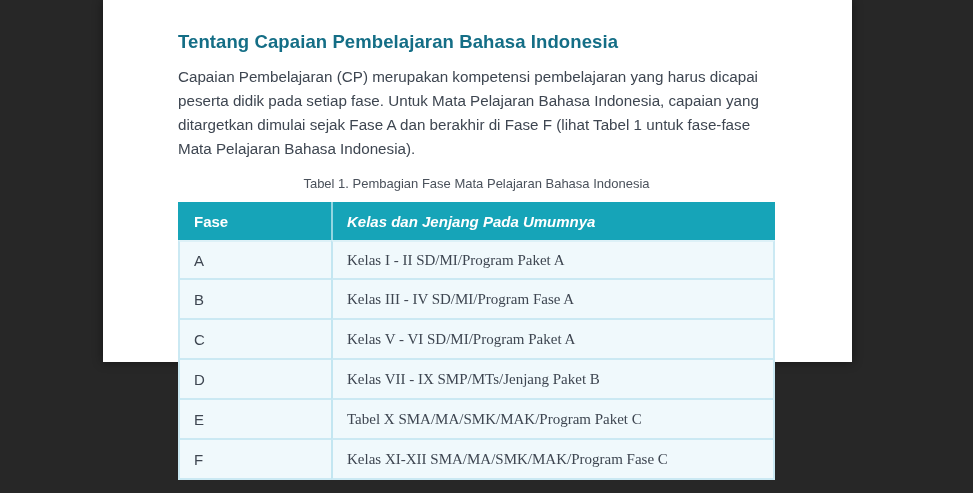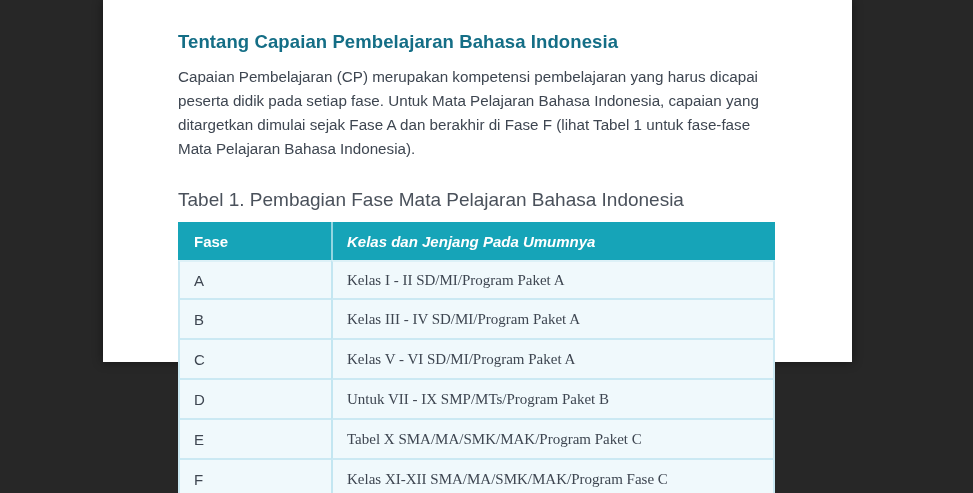--- a/index.html
+++ b/index.html
@@ -21,23 +21,23 @@
     margin: 0;
     font-size: 18.5px; line-height: 24px; font-weight: bold;
     color: #146e86; letter-spacing: 0.1px;
   }
   .intro {
     margin: 11px 0 4px 0;
     font-size: 15.2px; line-height: 24px;
     color: #3e4651;
   }
   .table-caption {
-    margin-top: 28px;
-    width: 597px; 
-    font-size: 19px; color: #4a515b;
+    margin-top: 15px;
+    width: 597px; text-align: center;
+    font-size: 13px; color: #4a515b;
   }
   table.fase-table {
     margin-top: 11px;
     width: 597px;
     border-collapse: separate; border-spacing: 0;
     table-layout: fixed;
   }
   .fase-table th {
     background: #16a4b8; color: #ffffff;
     font-weight: bold; font-size: 15px; text-align: left;
@@ -75,29 +75,29 @@
             <th class="c2">Kelas dan Jenjang Pada Umumnya</th>
           </tr>
         </thead>
         <tbody>
           <tr>
             <td class="c1">A</td>
             <td class="c2">Kelas I - II SD/MI/Program Paket A</td>
           </tr>
           <tr>
             <td class="c1">B</td>
-            <td class="c2">Kelas III - IV SD/MI/Program Paket A</td>
+            <td class="c2">Kelas III - IV SD/MI/Program Fase A</td>
           </tr>
           <tr>
             <td class="c1">C</td>
             <td class="c2">Kelas V - VI SD/MI/Program Paket A</td>
           </tr>
           <tr>
             <td class="c1">D</td>
-            <td class="c2">Untuk VII - IX SMP/MTs/Program Paket B</td>
+            <td class="c2">Kelas VII - IX SMP/MTs/Jenjang Paket B</td>
           </tr>
           <tr>
             <td class="c1">E</td>
             <td class="c2">Tabel X SMA/MA/SMK/MAK/Program Paket C</td>
           </tr>
           <tr>
             <td class="c1">F</td>
             <td class="c2">Kelas XI-XII SMA/MA/SMK/MAK/Program Fase C</td>
           </tr>
         </tbody>

